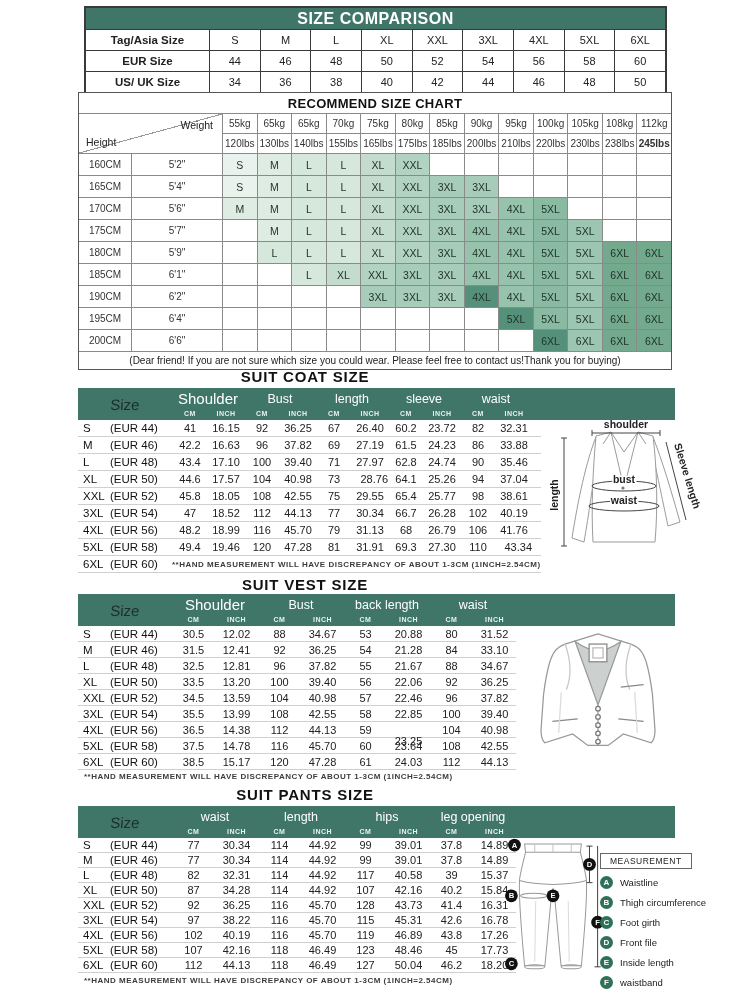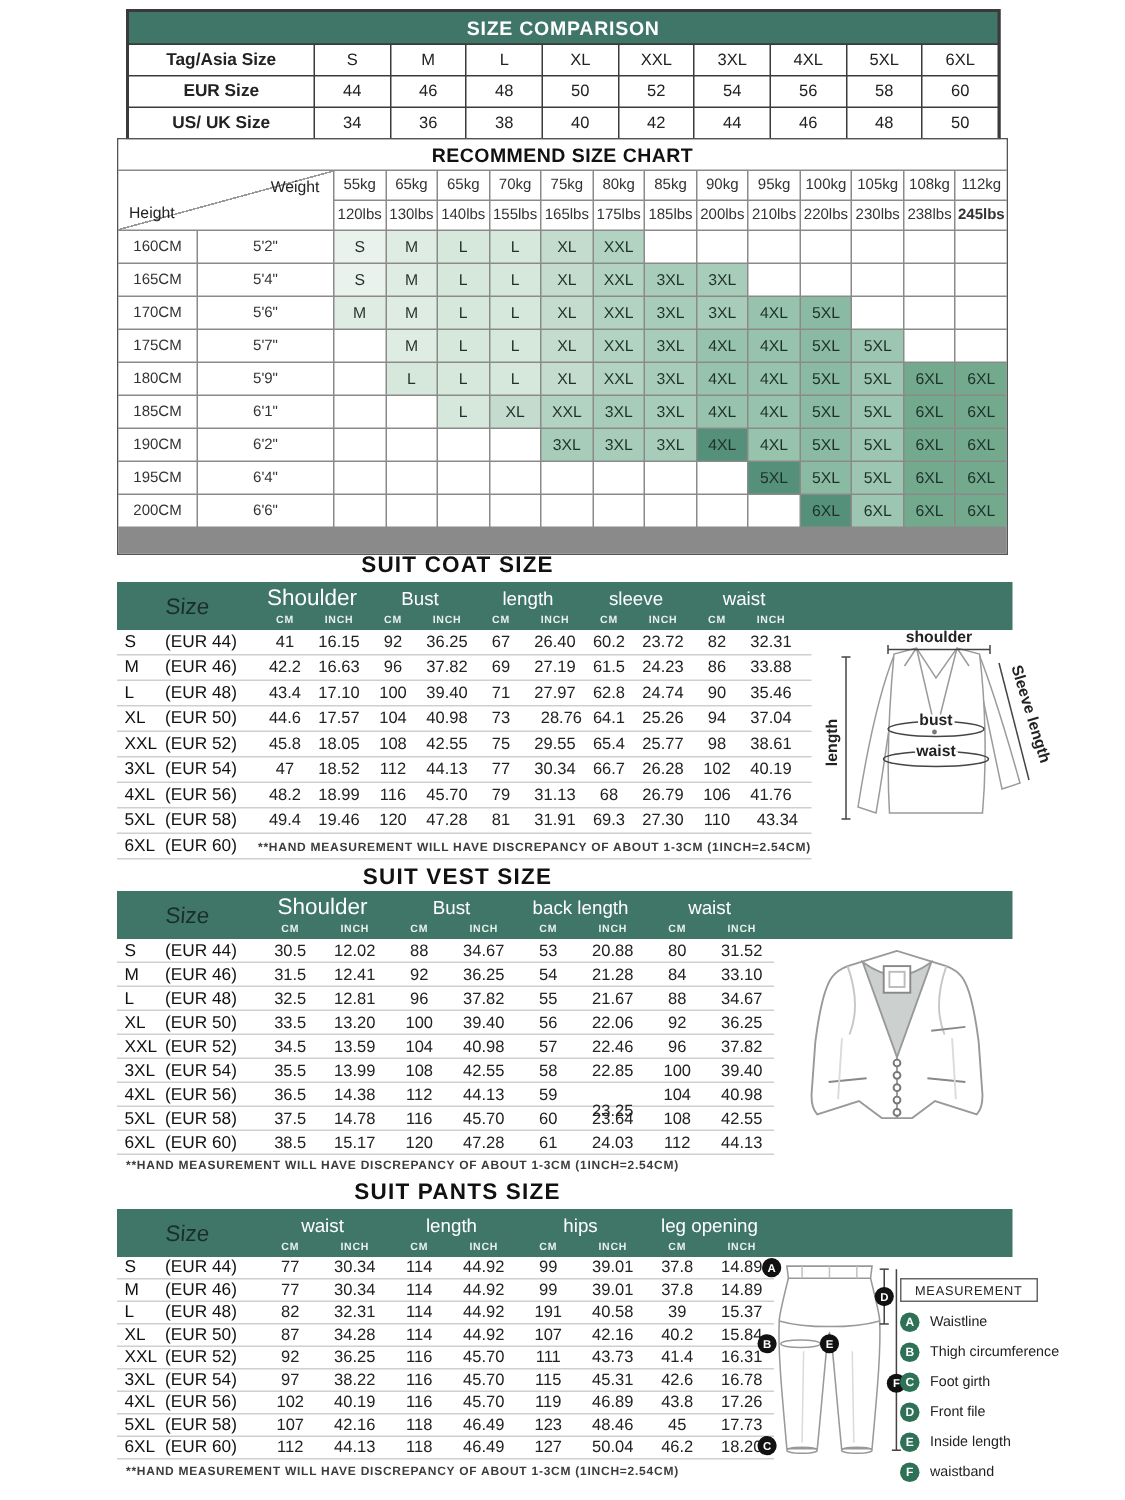--- a/index.html
+++ b/index.html
@@ -3,21 +3,21 @@
 <meta charset="utf-8">
 <style>
   html,body{margin:0;padding:0;background:#fff;}
   body{font-family:"Liberation Sans", sans-serif; -webkit-font-smoothing:antialiased;}
   #page{position:relative;width:750px;height:1000px;background:#fff;overflow:hidden;}
   .abs{position:absolute;}
 
   
   #cmp{left:84px;top:6px;width:583px;border:2px solid #3a3a3a;box-sizing:border-box;background:#3a3a3a;}
   #cmp-title{height:21px;background:#3f7668;color:#fff;display:flex;align-items:center;justify-content:center;
-             font-size:13px;font-weight:bold;letter-spacing:.5px;}
+             font-size:16px;font-weight:bold;letter-spacing:.5px;}
   #cmp-grid{display:grid;grid-template-columns:123px repeat(9,1fr);gap:1px;background:#3a3a3a;padding-top:1px;}
   .cmp-c{background:#fff;height:20px;display:flex;align-items:center;justify-content:center;font-size:11px;color:#222;}
   .cmp-l{font-weight:bold;font-size:11.5px;}
 
   
   #rec{left:78px;top:92px;width:594px;border:1.5px solid #555;box-sizing:border-box;background:#8a8a8a;}
   #rec-grid{display:grid;grid-template-columns:52px 90px repeat(13,1fr);
             grid-template-rows:20px 19px 19px repeat(9,21px) 17px;gap:1px;background:#8a8a8a;}
   .rc{background:#fff;display:flex;align-items:center;justify-content:center;font-size:10px;color:#333;overflow:hidden;}
   .rc-title{font-size:13px;font-weight:bold;color:#111;letter-spacing:.3px;}
@@ -260,20 +260,21 @@
         <div class="rc rc-size" style="grid-area: 12 / 6;"></div>
         <div class="rc rc-size" style="grid-area: 12 / 7;"></div>
         <div class="rc rc-size" style="grid-area: 12 / 8;"></div>
         <div class="rc rc-size" style="grid-area: 12 / 9;"></div>
         <div class="rc rc-size" style="grid-area: 12 / 10;"></div>
         <div class="rc rc-size" style="grid-area: 12 / 11;"></div>
         <div class="rc rc-size" style="background: rgb(85, 145, 122); grid-area: 12 / 12;">6XL</div>
         <div class="rc rc-size" style="background: rgb(156, 198, 177); grid-area: 12 / 13;">6XL</div>
         <div class="rc rc-size" style="background: rgb(115, 170, 142); grid-area: 12 / 14;">6XL</div>
         <div class="rc rc-size" style="background: rgb(115, 170, 142); grid-area: 12 / 15;">6XL</div>
+        <div class="rc rc-foot" style="grid-area: 13 / 1 / auto / -1;">(Dear friend! If you are not sure which size you could wear. Please feel free to contact us!Thank you for buying)</div>
       </div>
   </div>
 
   <div class="sec-title" id="coat-title" style="top:368px">SUIT COAT SIZE</div>
   <div class="sz-head" id="coat-head" style="top:388px">
     <div class="sz-size-label">Size</div>
     <div class="sz-groups">
         <div class="sz-group big" style="width: 72px;">Shoulder</div>
         <div class="sz-group" style="width: 72px;">Bust</div>
         <div class="sz-group" style="width: 72px;">length</div>
@@ -677,21 +678,21 @@
       </div>
       <div class="sz-row" style="height: 15px;">
         <div class="sz-rlabel">
           <div class="sz-code">L</div>
           <div>(EUR 48)</div>
         </div>
         <div class="sz-cell" style="width: 43px;">82</div>
         <div class="sz-cell" style="width: 43px;">32.31</div>
         <div class="sz-cell" style="width: 43px;">114</div>
         <div class="sz-cell" style="width: 43px;">44.92</div>
-        <div class="sz-cell" style="width: 43px;">191</div>
+        <div class="sz-cell" style="width: 43px;">117</div>
         <div class="sz-cell" style="width: 43px;">40.58</div>
         <div class="sz-cell" style="width: 43px;">39</div>
         <div class="sz-cell" style="width: 43px;">15.37</div>
       </div>
       <div class="sz-row" style="height: 15px;">
         <div class="sz-rlabel">
           <div class="sz-code">XL</div>
           <div>(EUR 50)</div>
         </div>
         <div class="sz-cell" style="width: 43px;">87</div>
@@ -705,21 +706,21 @@
       </div>
       <div class="sz-row" style="height: 15px;">
         <div class="sz-rlabel">
           <div class="sz-code">XXL</div>
           <div>(EUR 52)</div>
         </div>
         <div class="sz-cell" style="width: 43px;">92</div>
         <div class="sz-cell" style="width: 43px;">36.25</div>
         <div class="sz-cell" style="width: 43px;">116</div>
         <div class="sz-cell" style="width: 43px;">45.70</div>
-        <div class="sz-cell" style="width: 43px;">111</div>
+        <div class="sz-cell" style="width: 43px;">128</div>
         <div class="sz-cell" style="width: 43px;">43.73</div>
         <div class="sz-cell" style="width: 43px;">41.4</div>
         <div class="sz-cell" style="width: 43px;">16.31</div>
       </div>
       <div class="sz-row" style="height: 15px;">
         <div class="sz-rlabel">
           <div class="sz-code">3XL</div>
           <div>(EUR 54)</div>
         </div>
         <div class="sz-cell" style="width: 43px;">97</div>

